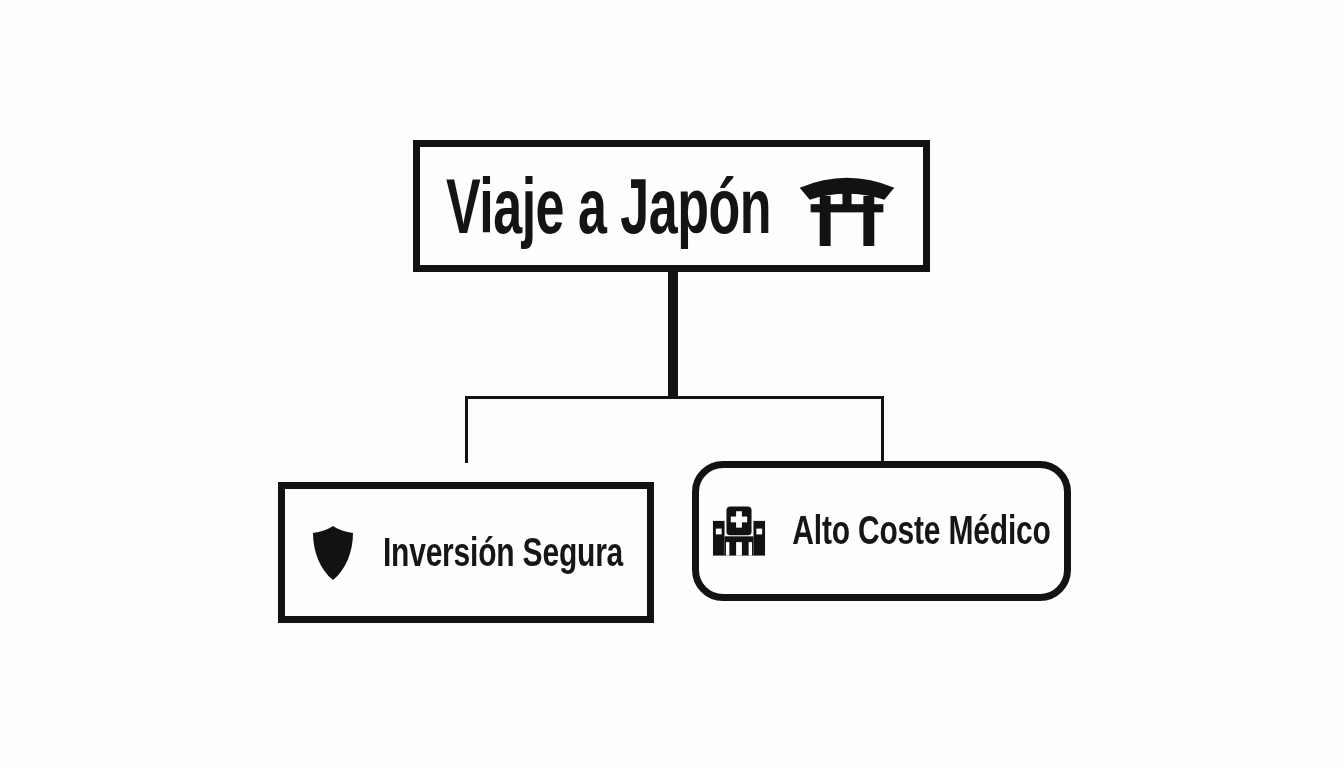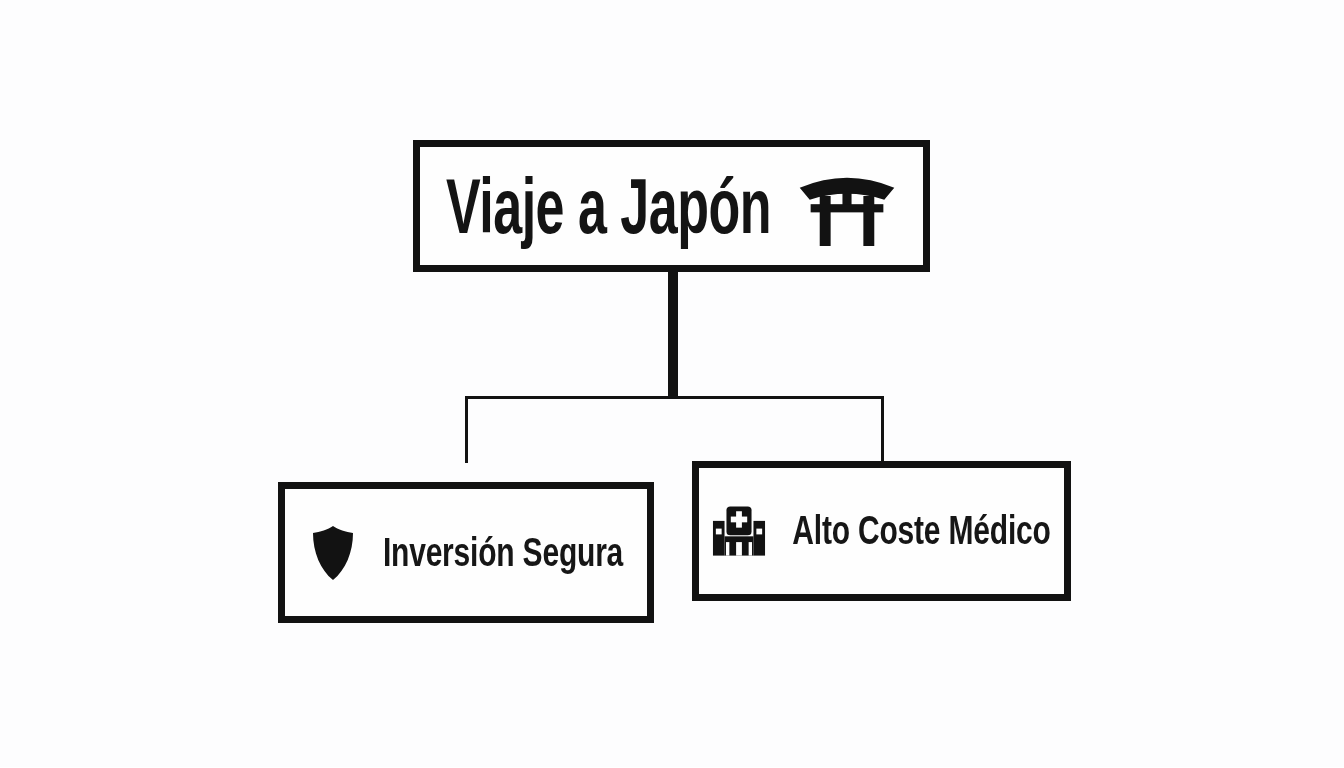--- a/index.html
+++ b/index.html
@@ -34,20 +34,21 @@
     left: 278px;
     top: 482px;
     width: 376px;
     height: 141px;
   }
   .node-right {
     left: 692px;
     top: 461px;
     width: 379px;
     height: 140px;
+    border-radius: 31px;
   }
   .root-label {
     font-size: 52px;
     font-weight: 700;
     color: #141414;
     letter-spacing: -0.5px;
     transform: scaleY(1.5);
     transform-origin: center;
     white-space: nowrap;
   }

